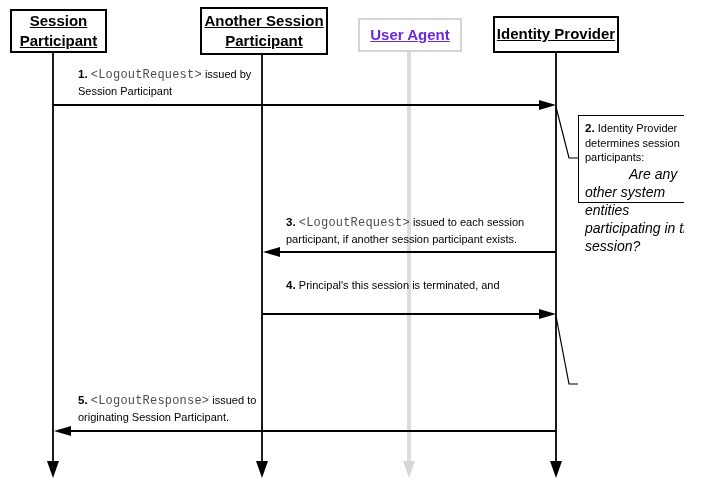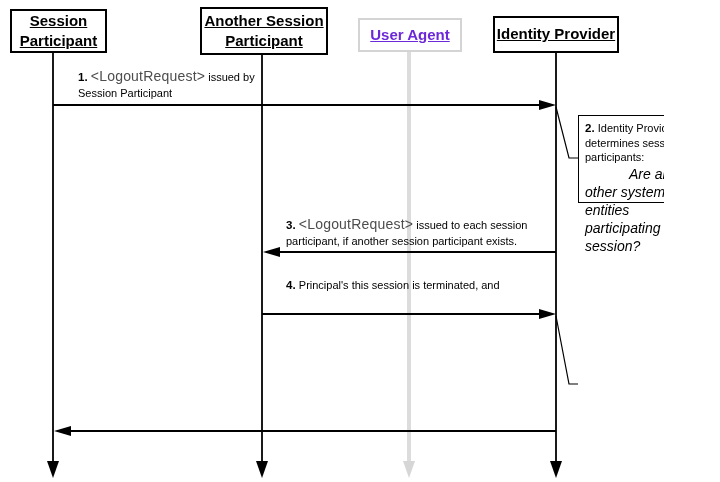--- a/index.html
+++ b/index.html
@@ -3,20 +3,21 @@
 <meta charset="utf-8">
 <style>
   html,body{margin:0;padding:0;background:#fff;}
   .diagram{
     position:relative;
     width:664px;height:482px;
     background:#fff;
     font-family:"Liberation Sans",sans-serif;
     color:#000;
     overflow:hidden;
+    padding-left:20px;
   }
   
   .actor{
     position:absolute;
     box-sizing:border-box;
     border:2px solid #000;
     background:#fff;
     display:flex;align-items:center;justify-content:center;
     text-align:center;
     font-weight:bold;
@@ -63,22 +64,22 @@
   .ah.left{  border-right:17px solid #000; }
   
   .msg-label{
     position:absolute;
     font-size:11px;
     line-height:1.45;
     white-space:nowrap;
   }
   .msg-label .num{ font-weight:bold; font-size:11.5px; }
   .mono{
-    font-family:Liberation Sans, sans-serif;
-    font-size:14px;
+    font-family:Liberation Mono, monospace;
+    font-size:12px;
     color:#4d4d4d;
     letter-spacing:.2px;
   }
   
   .note{
     position:absolute;
     box-sizing:border-box;
     border:1px solid #000;
     background:#fff;
     padding:5px 6px;
@@ -120,20 +121,21 @@
   <div class="msg-line" style="left:276px;top:251px;width:280px;"></div>
   <div class="ah left" style="left:263px;top:247px;"></div>
   <div class="msg-label" style="left:286px;top:214px;"><span class="num">3. </span><span class="mono">&lt;LogoutRequest&gt;</span><span> issued to each session</span><br><span>participant, if another session participant exists.</span></div>
 
   <div class="msg-line" style="left:262px;top:313px;width:278px;"></div>
   <div class="ah right" style="left:539px;top:309px;"></div>
   <div class="msg-label" style="left:286px;top:277px;"><span class="num">4. </span><span>Principal's this session is terminated, and</span><br></div>
 
   <div class="msg-line" style="left:67px;top:430px;width:489px;"></div>
   <div class="ah left" style="left:54px;top:426px;"></div>
+  <div class="msg-label" style="left:78px;top:392px;"><span class="num">5. </span><span class="mono">&lt;LogoutResponse&gt;</span><span> issued to</span><br><span>originating Session Participant.</span></div>
 
   <svg class="connectors" viewBox="0 0 720 482" xmlns="http://www.w3.org/2000/svg">
     <polyline points="556,107 569,158 578,158" fill="none" stroke="#000" stroke-width="1.2"></polyline>
     <polyline points="556,316 569,384 578,384" fill="none" stroke="#000" stroke-width="1.2"></polyline>
   </svg>
 
   <div class="note" style="left:578px;top:115px;width:136px;height:88px;"><span class="num">2. </span><span>Identity Provider determines session participants: </span><span class="it">Are any other system entities participating in this session?</span></div>
 
 
 </div>

